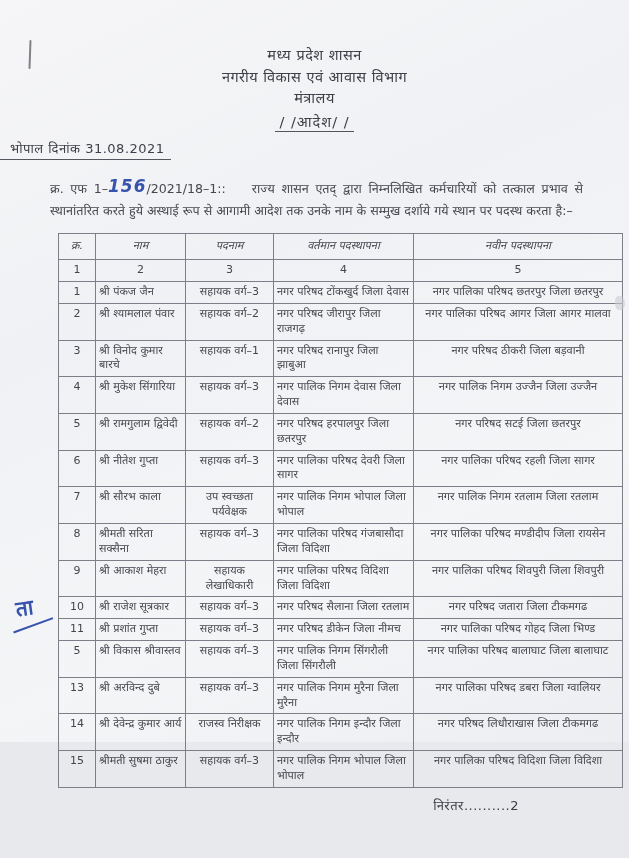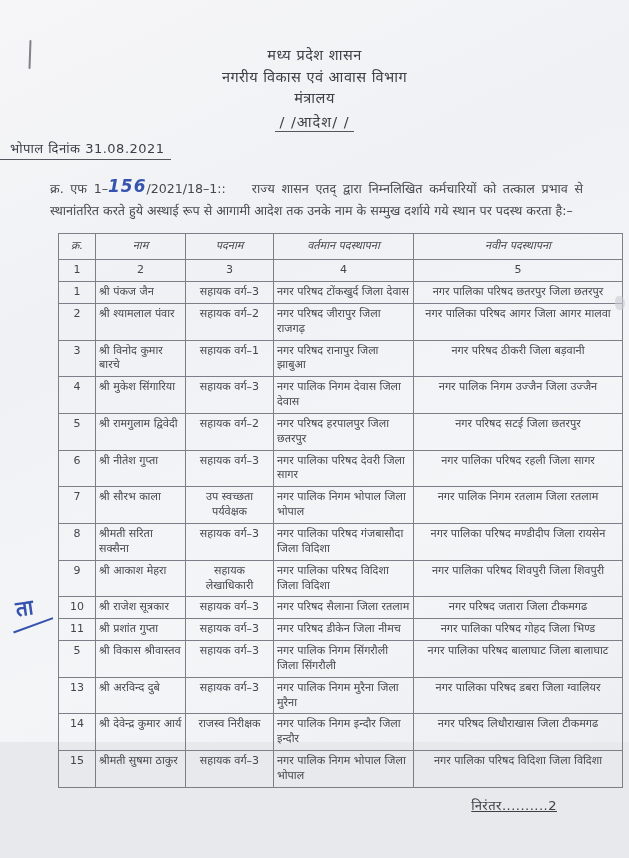--- a/index.html
+++ b/index.html
@@ -54,22 +54,22 @@
   }
   table.transfer th{ font-weight:normal; text-align:center; padding:5px 2px;font-style:italic; }
   tr.numbers-row td{ text-align:center; padding:3px 2px; }
   td.c0{ text-align:center; width:32px; }
   td.c1{ text-align:left; width:85px; padding-left:6px; }
   td.c2{ text-align:center; width:83px; }
   td.c3{ width:135px; }
   td.c4{ text-align:center; width:204px; }
   th.w0{width:32px;} th.w1{width:85px;} th.w2{width:83px;} th.w3{width:135px;} th.w4{width:204px;}
   .footer-cont{
-    text-align:right; padding-right:72px; margin-top:8px;
-    font-size:13px; color:#3e3e47; letter-spacing:.5px;text-decoration:underline;
+    text-align:right; padding-right:110px; margin-top:8px;
+    font-size:13px; color:#3e3e47; letter-spacing:.5px;
   }
   .margin-note{
     position:absolute; left:16px; top:592px;
     color:#3653ae; font-size:21px; font-weight:bold; transform:rotate(-8deg);
   }
   .margin-note .stroke{
     display:block; width:42px; height:0; border-bottom:2.2px solid #3653ae;
     transform:rotate(-12deg); margin-top:4px; margin-left:-6px;
   }
   .edge-smudge{

